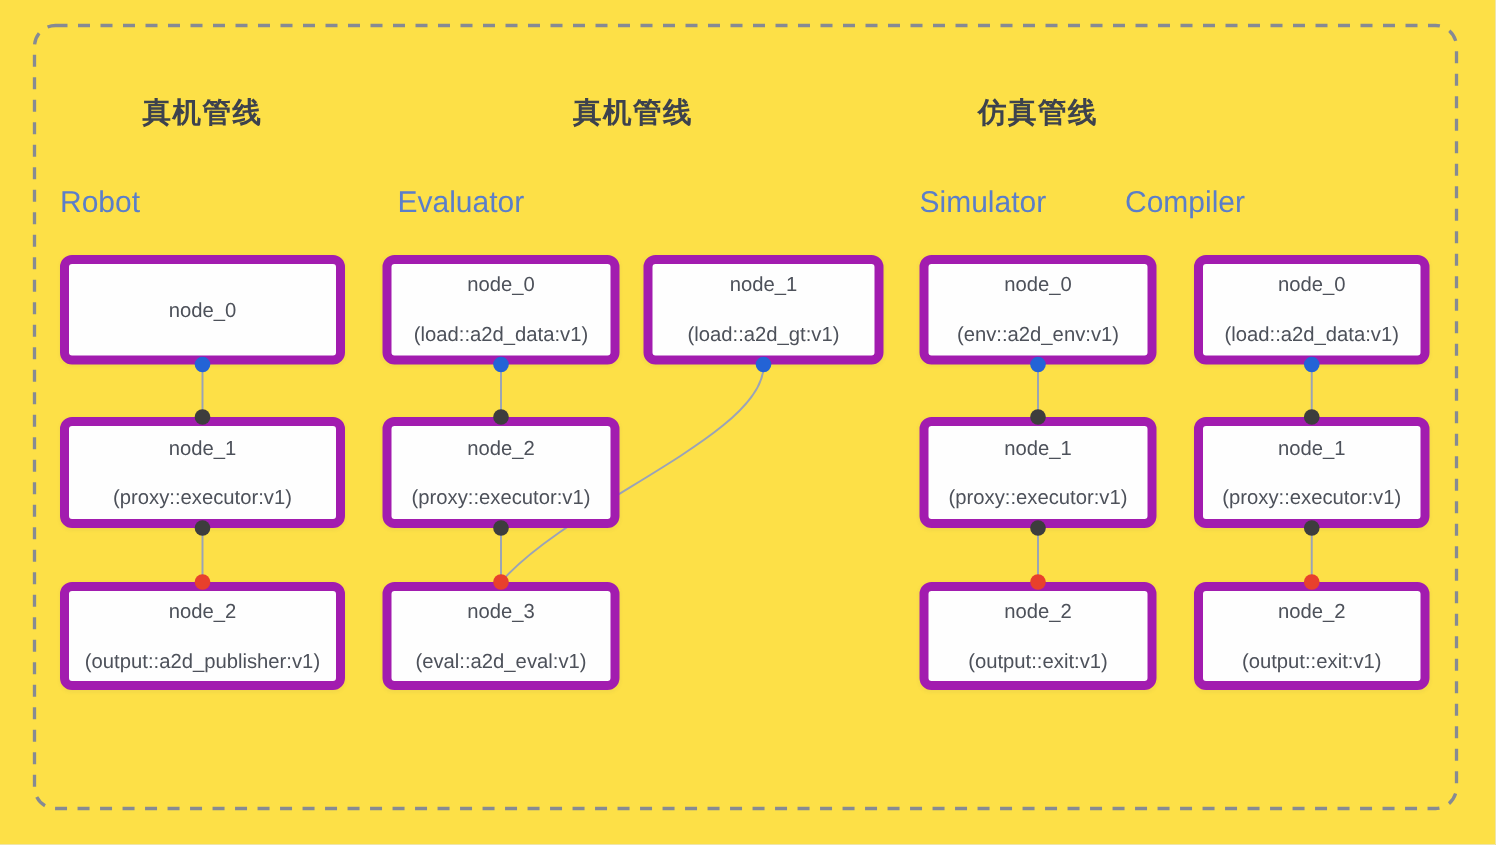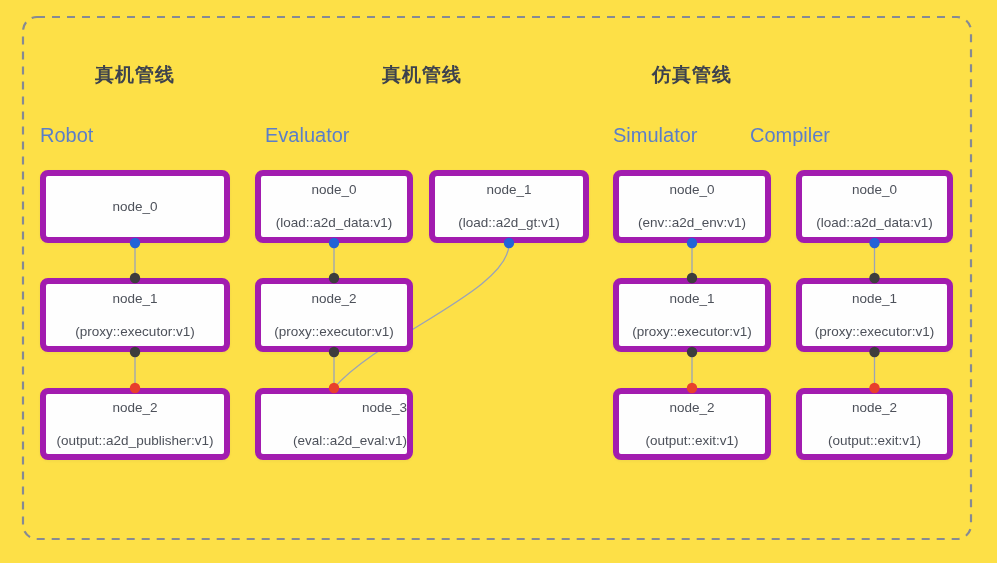--- a/index.html
+++ b/index.html
@@ -117,21 +117,21 @@
     <div class="nl2">(load::a2d_data:v1)</div>
   </div>
   <div class="node" style="left:429px; top:170px; width:160px; height:73px;">
     <div class="nl1">node_1</div>
     <div class="nl2">(load::a2d_gt:v1)</div>
   </div>
   <div class="node" style="left:255px; top:278px; width:158px; height:74px;">
     <div class="nl1">node_2</div>
     <div class="nl2">(proxy::executor:v1)</div>
   </div>
-  <div class="node" style="left:255px; top:388px; width:158px; height:72px;align-items:flex-end;">
+  <div class="node" style="left:255px; top:388px; width:158px; height:72px;">
     <div class="nl1">node_3</div>
     <div class="nl2">(eval::a2d_eval:v1)</div>
   </div>
 
   <div class="node" style="left:613px; top:170px; width:158px; height:73px;">
     <div class="nl1">node_0</div>
     <div class="nl2">(env::a2d_env:v1)</div>
   </div>
   <div class="node" style="left:613px; top:278px; width:158px; height:74px;">
     <div class="nl1">node_1</div>

